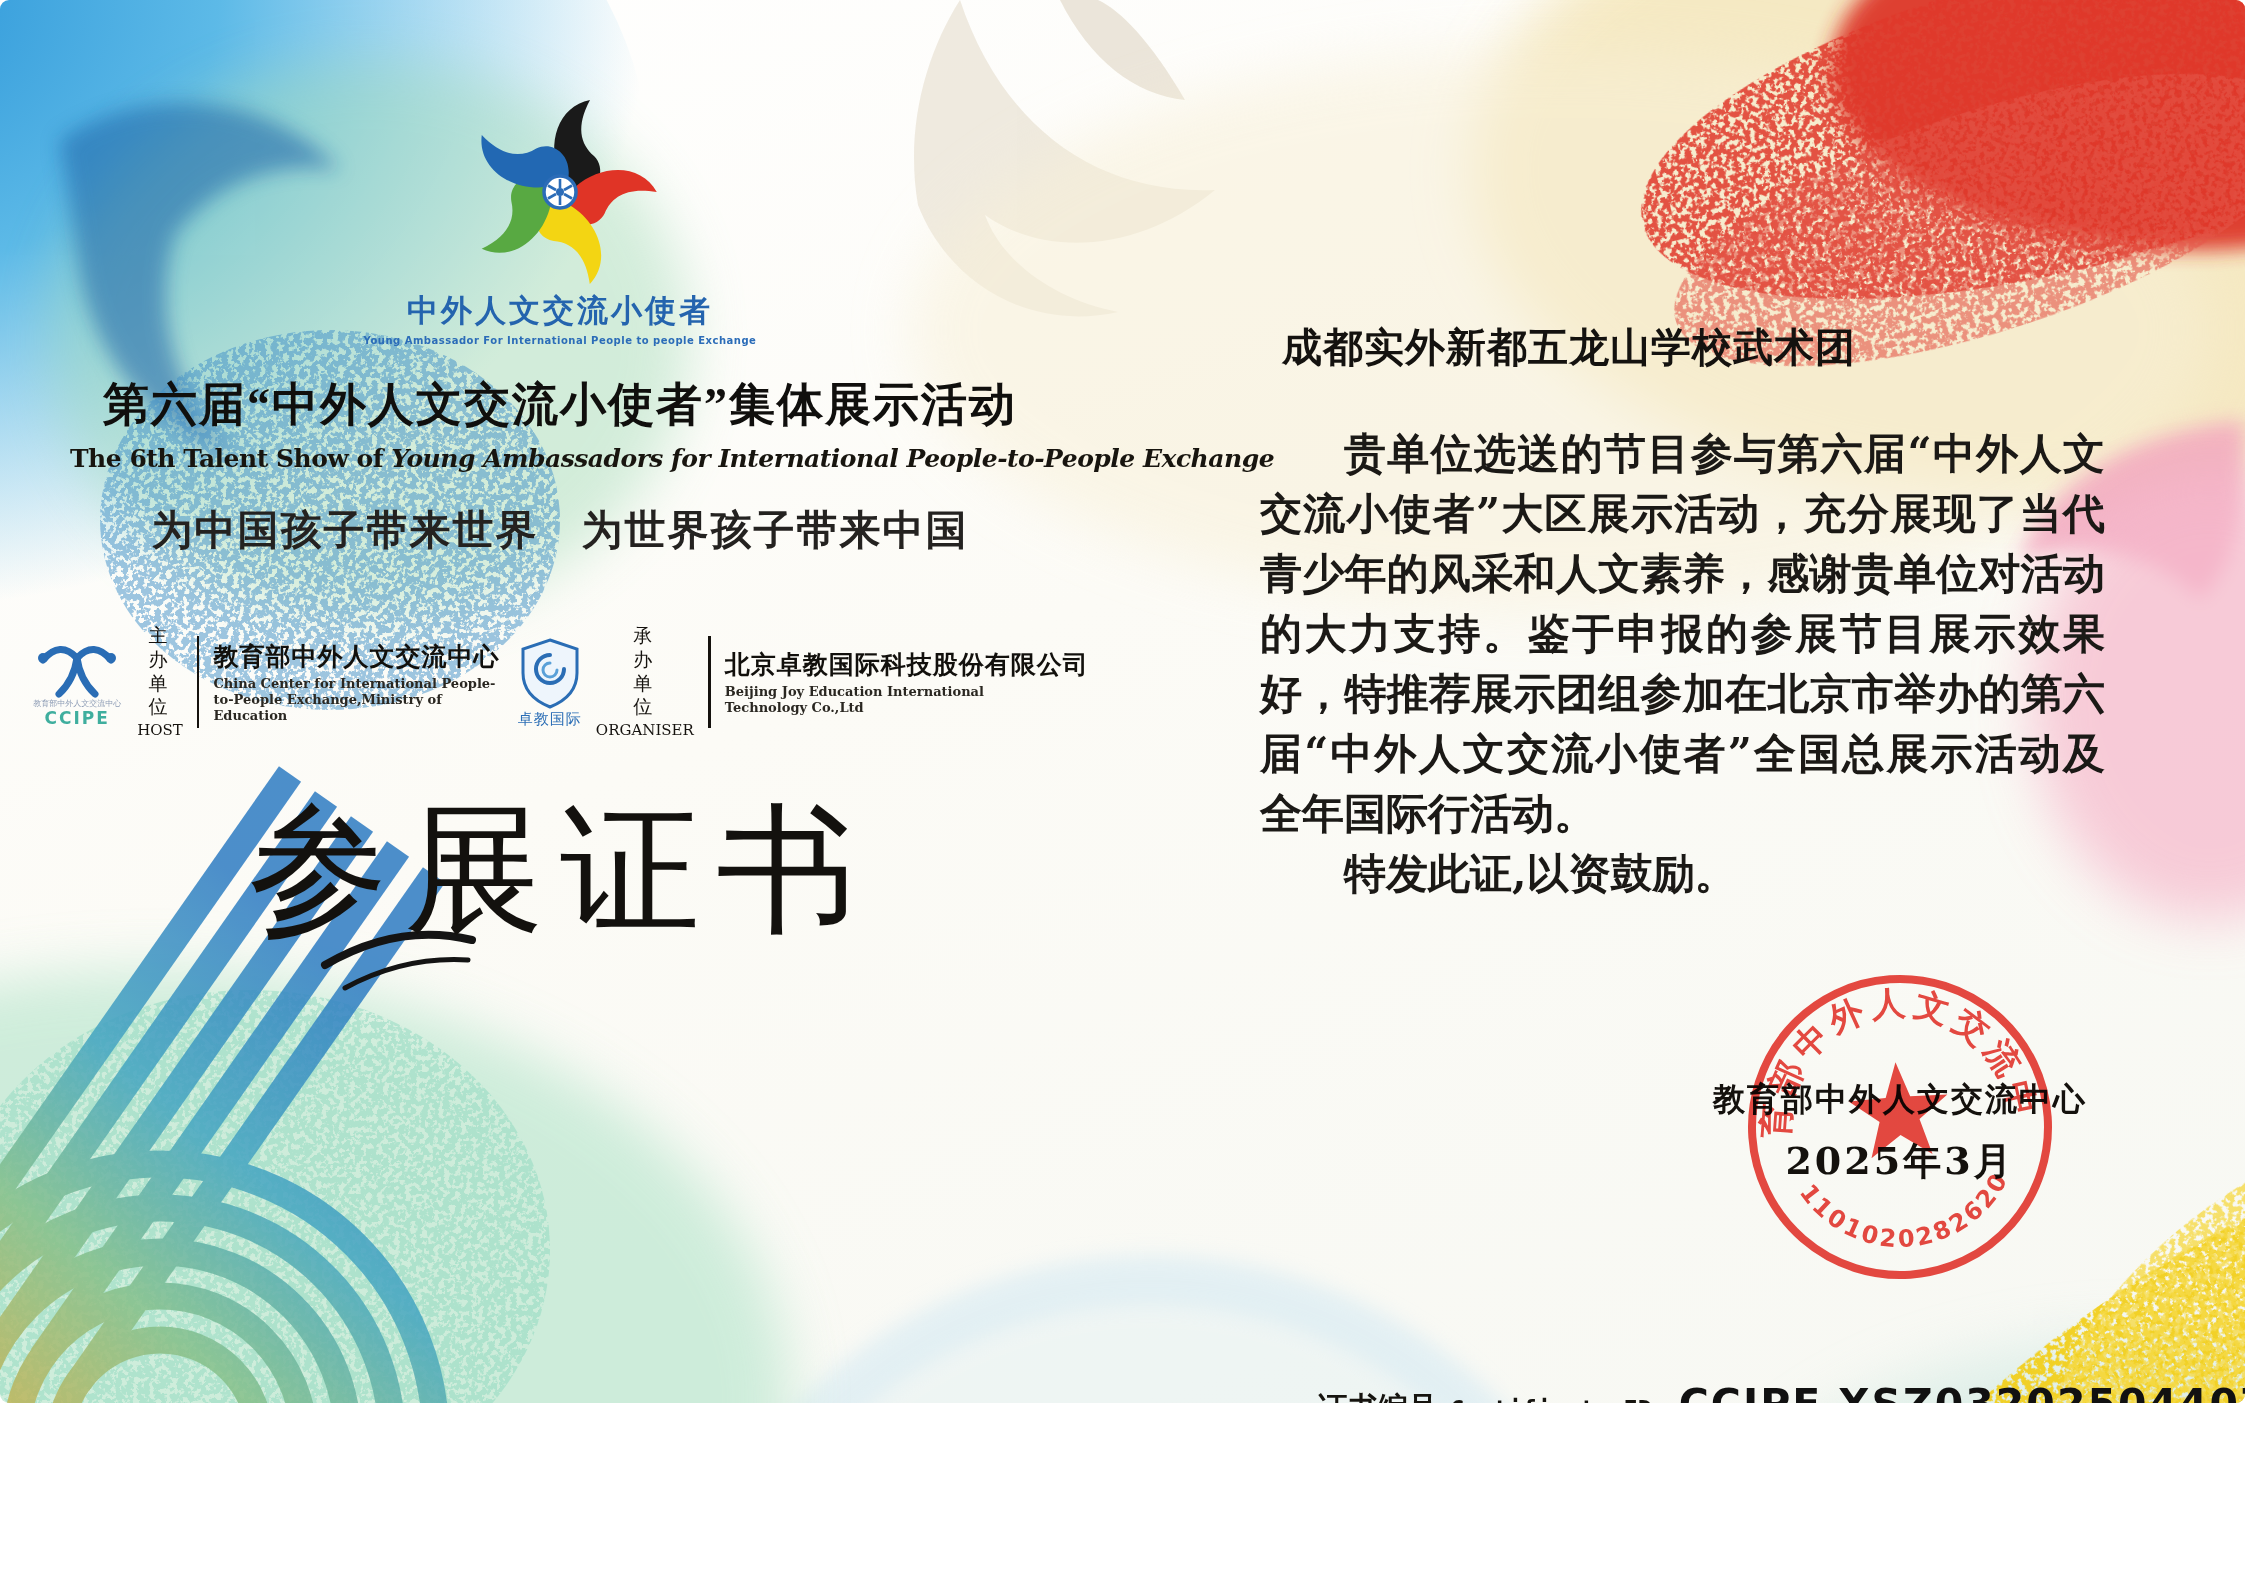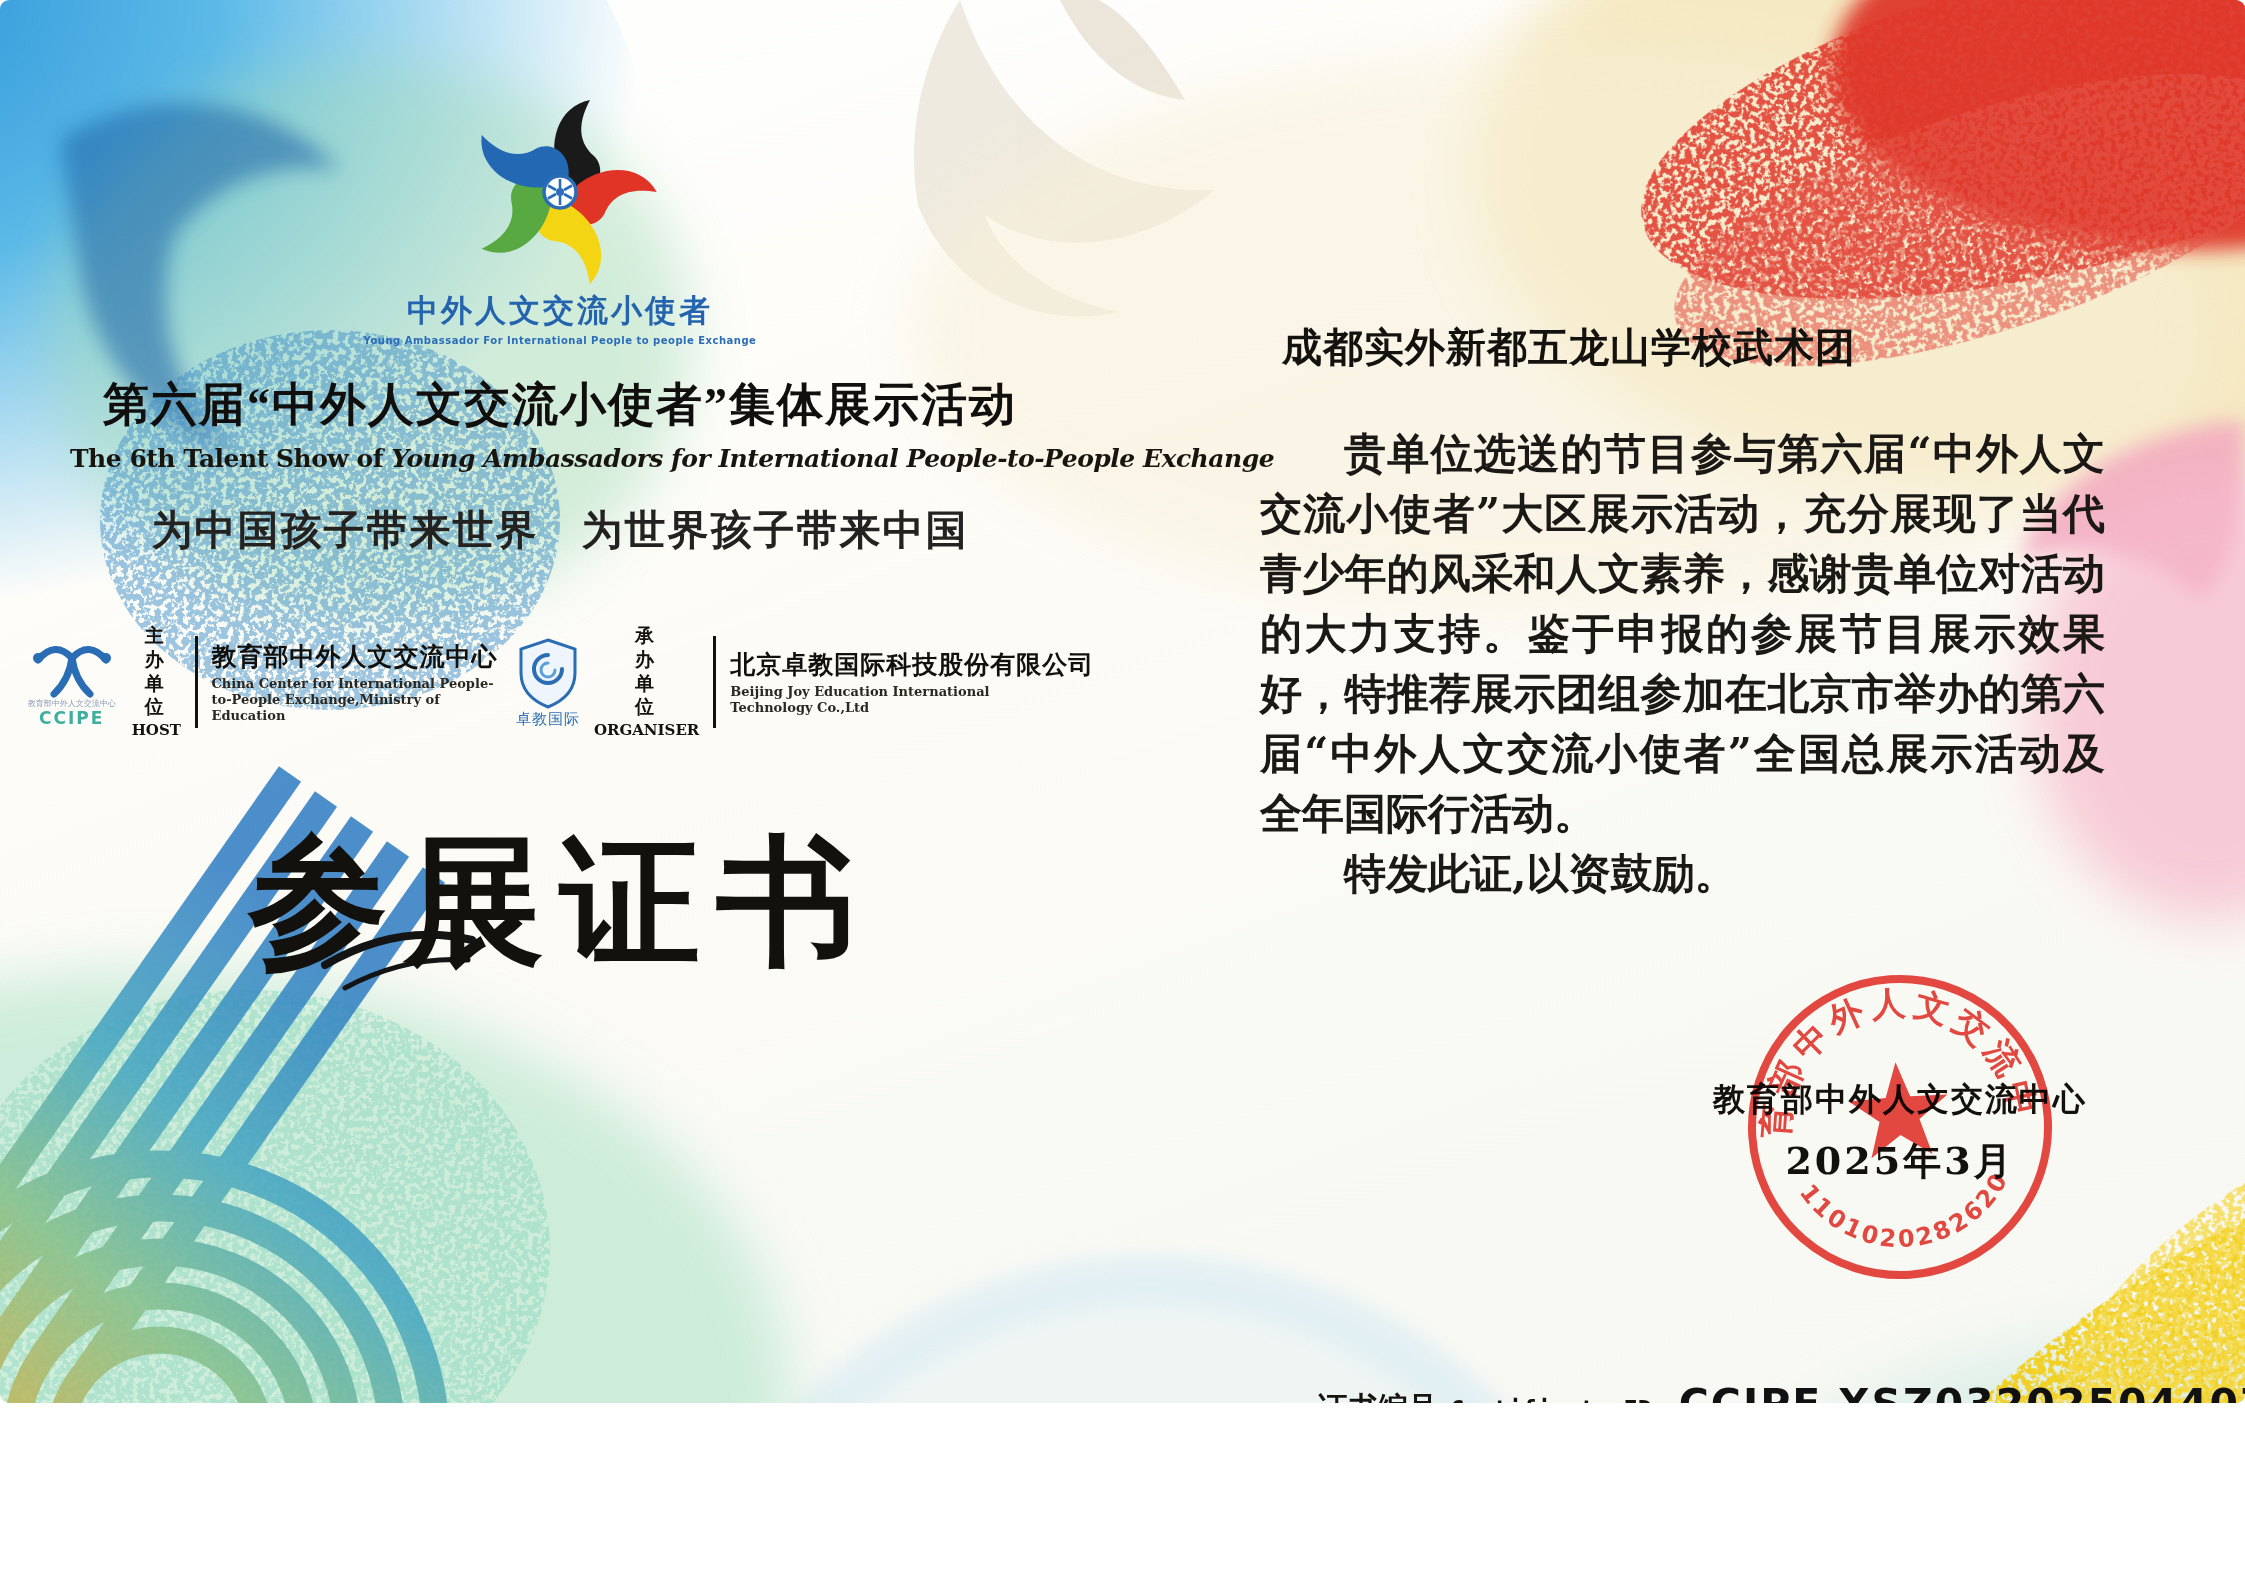--- a/index.html
+++ b/index.html
@@ -23,30 +23,30 @@
   .event-title{margin-top:28px;font-family:Liberation Serif, serif;font-size:46px;font-weight:900;letter-spacing:2px;color:#100f0d;white-space:nowrap;}
   .event-title-en{margin-top:8px;font-family:"DejaVu Serif","Liberation Serif",serif;font-size:25px;font-weight:bold;color:#18150f;white-space:nowrap;letter-spacing:-0.5px;}
   .event-title-en .it{font-style:italic;}
   .slogan{margin-top:30px;font-size:41px;font-weight:bold;letter-spacing:2px;color:#242220;}
   .orgs{margin-top:66px;display:flex;justify-content:center;align-items:center;gap:18px;text-align:left;}
   .org-group{display:flex;align-items:center;gap:14px;}
   .org-logo{display:flex;flex-direction:column;align-items:center;line-height:1;}
   .ccipe-cap{font-size:8px;color:#8d9cb5;margin-top:2px;letter-spacing:0;}
   .ccipe-name{font-size:17px;font-weight:bold;color:#3fae9e;letter-spacing:2px;margin-top:2px;}
   .joy-name{font-size:15px;font-weight:normal;color:#2a6db5;margin-top:3px;letter-spacing:1px;}
-  .org-role{display:flex;flex-direction:column;align-items:center;font-family:"DejaVu Serif","Liberation Serif",serif;font-weight:bold;color:#15120e;line-height:1.25;}
+  .org-role{display:flex;flex-direction:column;align-items:center;font-family:"DejaVu Serif","Liberation Serif",serif;font-weight:normal;color:#15120e;line-height:1.25;}
   .org-role .cn{font-size:19px;letter-spacing:4px;}
   .org-role .en{font-size:15px;margin-top:2px;letter-spacing:0;}
   .org-divider{width:3px;height:92px;background:#15120e;}
   .org-name .cn{font-family:"DejaVu Serif","Liberation Serif",serif;font-size:25px;font-weight:900;color:#12100c;letter-spacing:1px;white-space:nowrap;}
   .org-name .en{font-family:"DejaVu Serif","Liberation Serif",serif;font-size:13px;font-weight:bold;color:#2a2721;margin-top:3px;max-width:330px;line-height:1.25;}
   .org-name .en.oneline{max-width:340px;}
 
-  .cert-title{left:70px;top:828px;width:980px;text-align:center;
-    font-family:"DejaVu Serif","Liberation Serif",serif;font-size:140px;font-weight:700;
+  .cert-title{left:70px;top:796px;width:980px;text-align:center;
+    font-family:"DejaVu Serif","Liberation Serif",serif;font-size:140px;font-weight:400;
     letter-spacing:16px;line-height:1.05;color:#13110e;}
 
   
   .recipient{left:1282px;top:320px;font-size:40px;font-weight:bold;color:#14120f;letter-spacing:1px;}
   .body-text{left:1260px;top:424px;width:845px;
     font-family:"DejaVu Serif","Liberation Serif",serif;font-size:42px;font-weight:600;
     line-height:60px;color:#1b1916;text-align:justify;}
   .body-text p{margin:0;text-indent:2em;}
 
   .issuer{left:1600px;top:1078px;width:600px;text-align:center;color:#14110d;}

